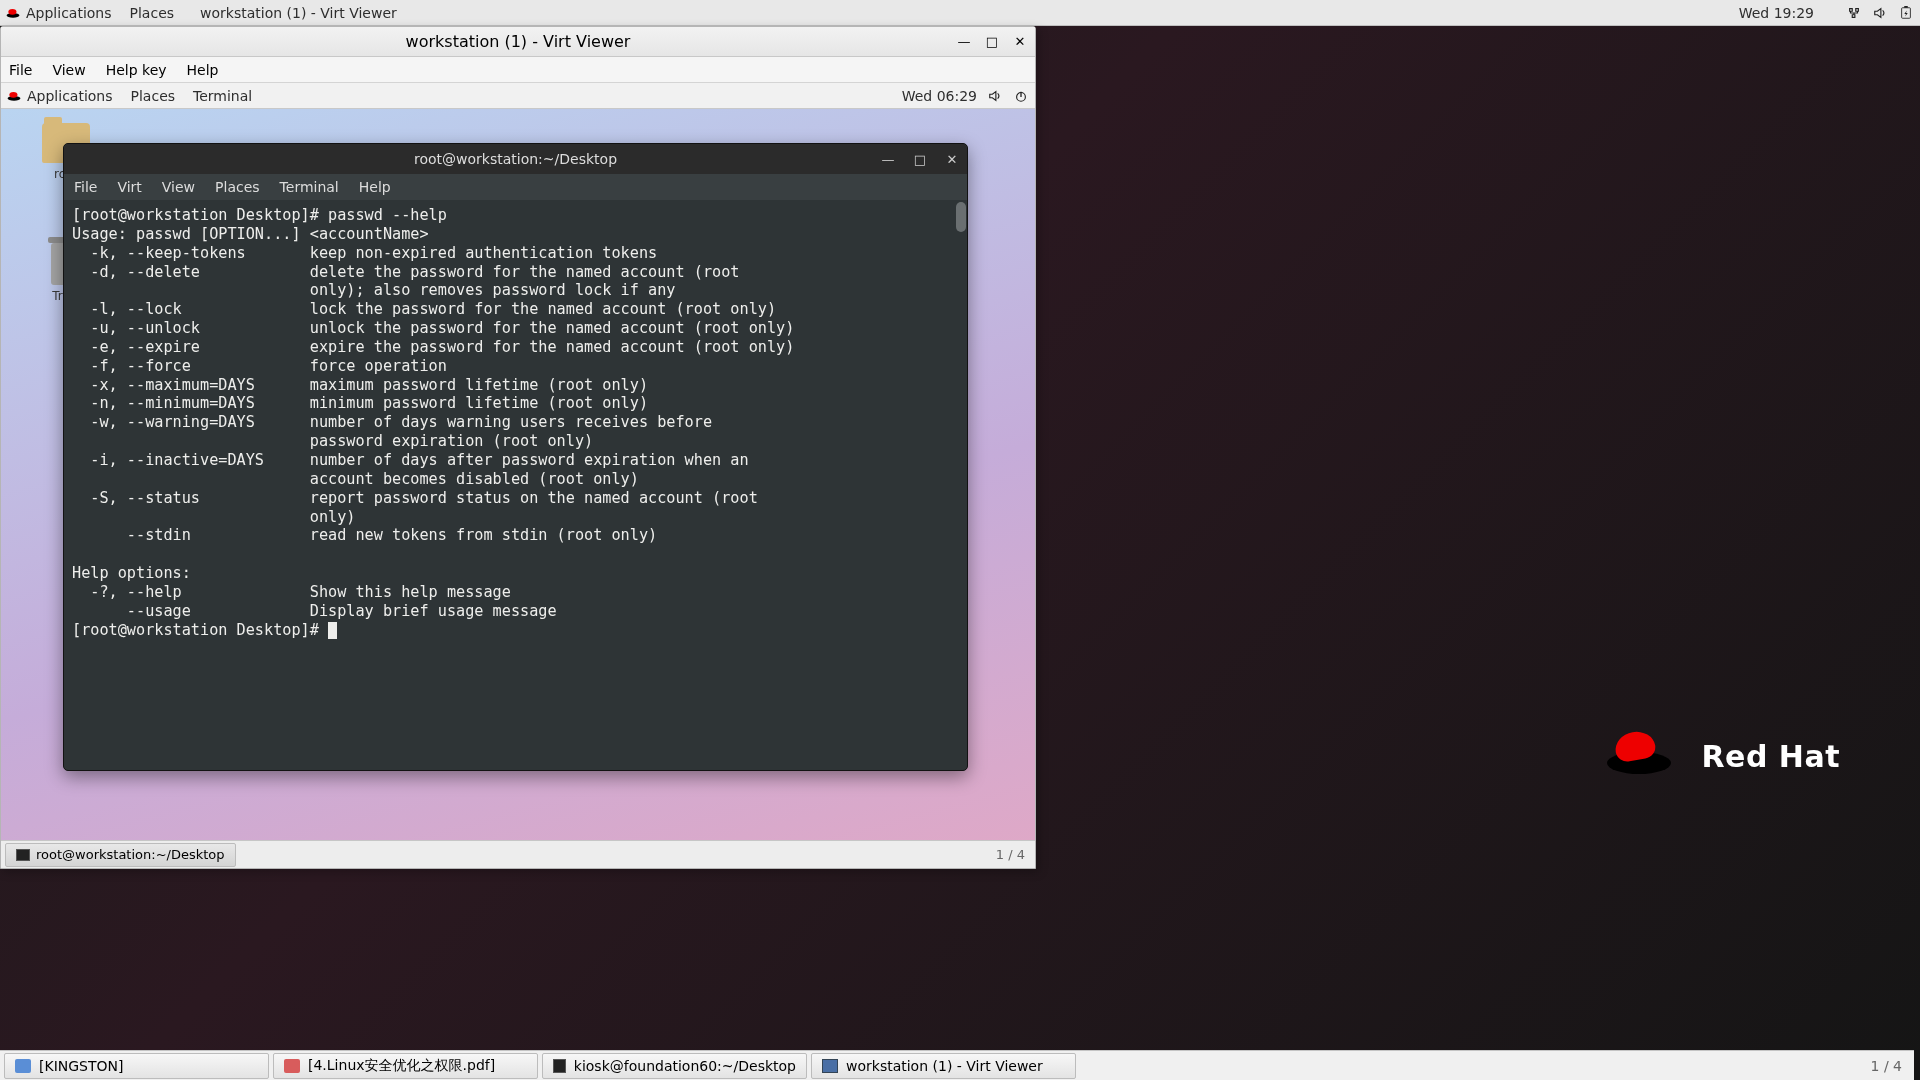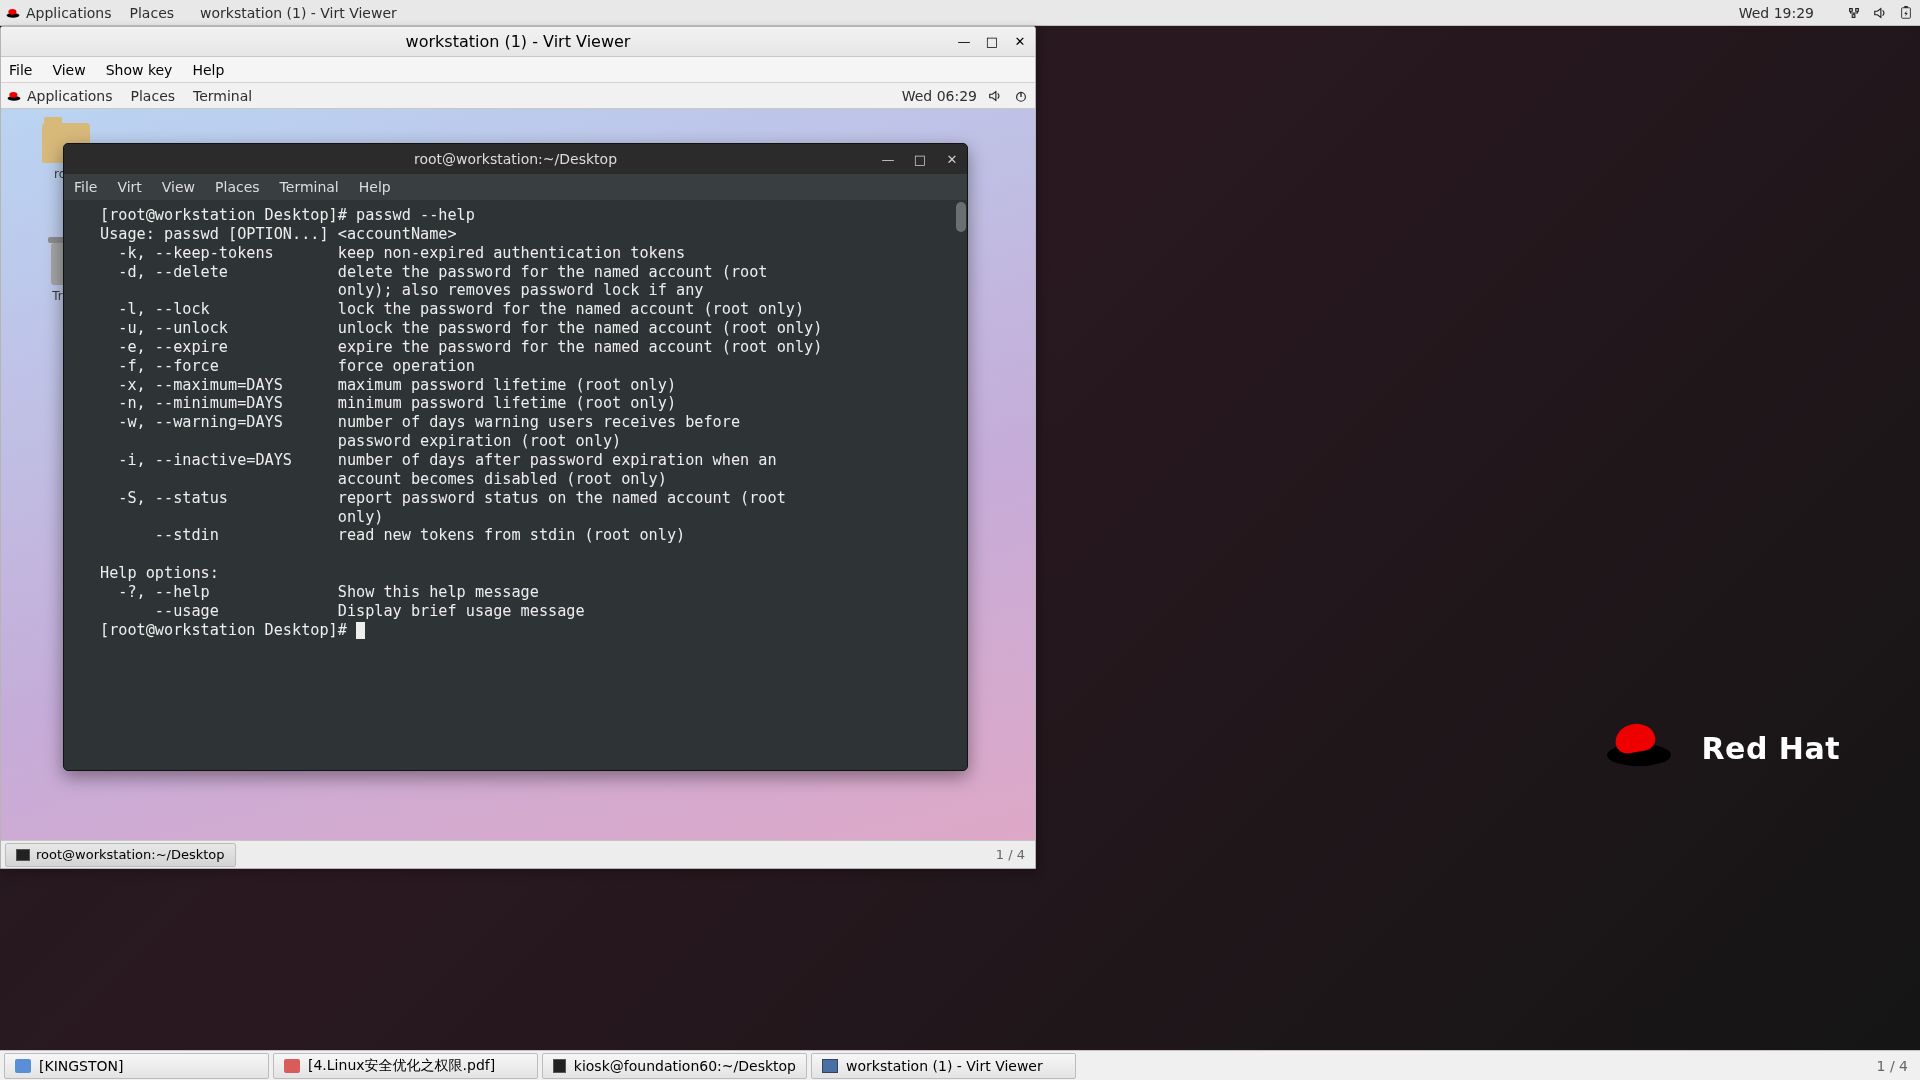--- a/index.html
+++ b/index.html
@@ -41,45 +41,45 @@
   .desktop-icon .trash::before{content:"";position:absolute;top:-6px;left:-3px;width:40px;height:6px;background:#8c8c8c;border-radius:2px;}
 
   
   .term-window { position:absolute; left:62px; top:60px; width:905px; height:628px; background:#2e3436; border:1px solid #121212; border-radius:5px; box-shadow:0 6px 18px rgba(0,0,0,.4); display:flex; flex-direction:column; }
   .term-titlebar { height:30px; background:#2b2b2b; color:#ddd; display:flex; align-items:center; justify-content:center; position:relative; border-radius:5px 5px 0 0; font-size:14px; }
   .term-ctrls { position:absolute; right:6px; display:flex; gap:14px; }
   .term-ctrls span { width:18px; height:18px; display:flex; align-items:center; justify-content:center; cursor:pointer; color:#ccc; font-size:13px; }
   .term-menubar { height:26px; background:#393f41; color:#ddd; display:flex; align-items:center; padding:0 10px; gap:20px; font-size:14px; }
   .term-menubar span { cursor:pointer; }
   .term-body { flex:1; padding:6px 8px 6px 8px; position:relative; overflow:hidden; }
-  .term-body pre { font-family:"DejaVu Sans Mono","Liberation Mono",monospace; font-size:15.2px; line-height:1.24; color:#eeeeec; white-space:pre;margin-left:28px; }
+  .term-body pre { font-family:"DejaVu Sans Mono","Liberation Mono",monospace; font-size:15.2px; line-height:1.24; color:#eeeeec; white-space:pre; }
   .term-body .cursor { display:inline-block; width:9px; height:17px; background:#eeeeec; vertical-align:text-bottom; }
   .term-scrollbar { position:absolute; right:1px; top:2px; width:10px; height:30px; background:#6a6f71; border-radius:5px; }
 
   
   .guest-taskbar { position:absolute; left:0; right:0; bottom:0; height:28px; background:#ededed; border-top:1px solid #c6c6c6; display:flex; align-items:center; font-size:13px; }
   .guest-task-btn { height:24px; padding:0 10px; margin-left:4px; display:flex; align-items:center; gap:6px; background:linear-gradient(#f6f6f6,#e1e1e1); border:1px solid #bcbcbc; border-radius:2px; cursor:pointer; }
   .guest-task-btn.active { background:linear-gradient(#e8e8e8,#d4d4d4); }
   .ws-indicator { margin-left:auto; margin-right:10px; color:#666; }
   .term-mini{width:14px;height:12px;background:#222;border:1px solid #555;}
 
   
-  .host-taskbar { position:absolute; left:0; right:0; bottom:0; height:30px; background:#f0f0f0; border-top:1px solid #c4c4c4; display:flex; align-items:center; font-size:14px; }
+  .host-taskbar { position:absolute; left:0; right:6px; bottom:0; height:30px; background:#f0f0f0; border-top:1px solid #c4c4c4; display:flex; align-items:center; font-size:14px; }
   .host-task-btn { width:265px; height:26px; padding:0 10px; margin-left:4px; display:flex; align-items:center; gap:8px; background:linear-gradient(#f7f7f7,#e3e3e3); border:1px solid #bcbcbc; border-radius:2px; cursor:pointer; }
   .host-task-btn .ico { width:16px; height:14px; display:inline-block; }
   .ico-disk{background:#5a8ed6;border-radius:2px;}
   .ico-pdf{background:#d85c5c;border-radius:2px;}
   .ico-term{background:#222;border:1px solid #555;}
   .ico-display{background:#4a6fa5;border:1px solid #345;}
 
   
   .redhat-icon svg{display:block;}
 
   
-  .redhat-brand { position:absolute; right:80px; bottom:308px; color:#fff; display:flex; align-items:center; gap:30px; }
+  .redhat-brand { position:absolute; right:80px; bottom:300px; color:#fff; display:flex; align-items:center; gap:30px; }
   .redhat-brand .hat{width:64px;height:48px;position:relative;}
   .redhat-brand .hat .crown{position:absolute;left:8px;top:0;width:40px;height:28px;background:#e00;border-radius:50% 50% 30% 30%/60% 60% 40% 40%;transform:rotate(-10deg);}
   .redhat-brand .hat .brim{position:absolute;left:0;top:20px;width:64px;height:22px;background:#000;border-radius:50%;}
   .redhat-brand .txt{font-weight:600;}
   .redhat-brand .line1{font-size:30px;letter-spacing:.5px;}
   .redhat-brand .line2{font-size:30px;font-weight:400;letter-spacing:.5px;}
 
 </style>
 </head>
 <body>
@@ -120,21 +120,21 @@
     <span>workstation (1) - Virt Viewer</span>
     <div class="virt-titlebar-ctrls">
       <span>—</span>
       <span>□</span>
       <span>✕</span>
     </div>
   </div>
   <div class="virt-menubar">
     <span>File</span>
     <span>View</span>
-    <span>Show key</span>
+    <span>Help key</span>
     <span>Help</span>
   </div>
 
   <div class="guest-desktop">
 
     <div class="guest-topbar">
       <span class="redhat-icon">
         <svg viewBox="0 0 24 18" width="14" height="14">
             <ellipse cx="12" cy="13" rx="11" ry="4" fill="#000"></ellipse>
             <ellipse cx="11" cy="7" rx="7" ry="5" fill="#e00"></ellipse>

